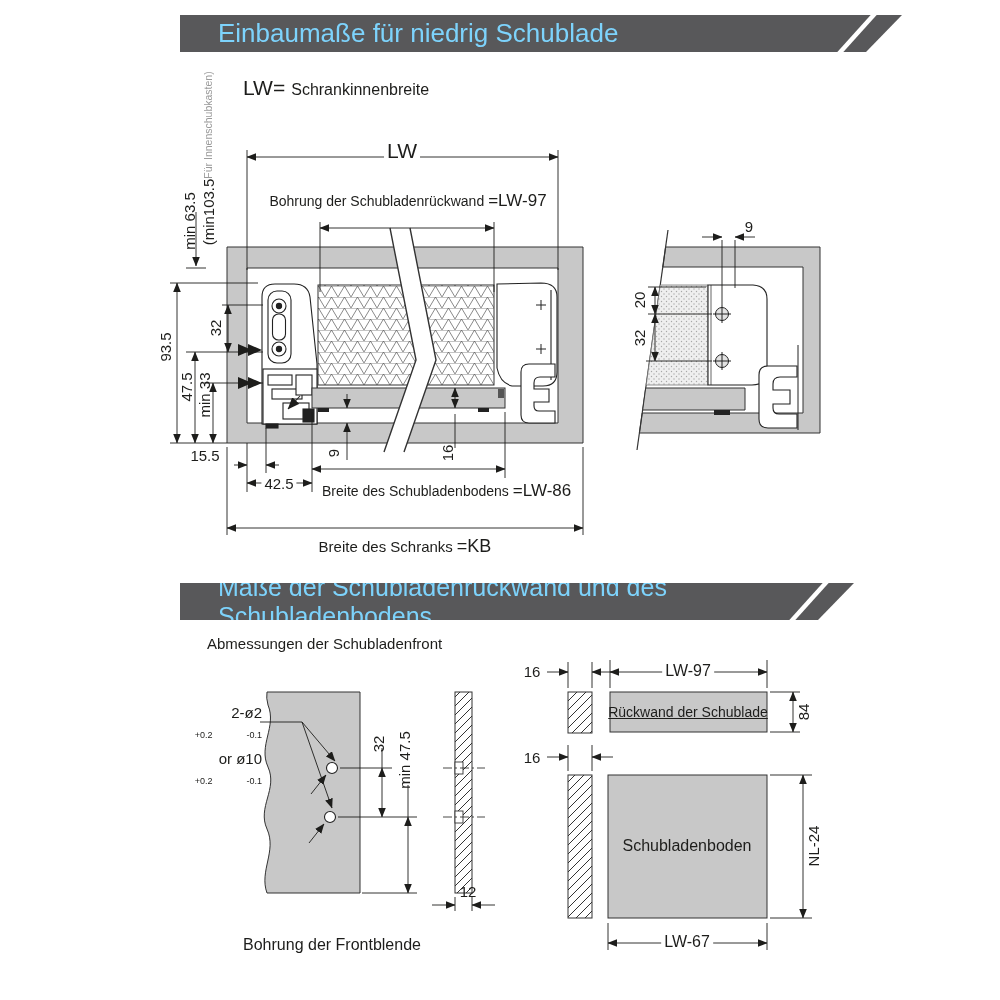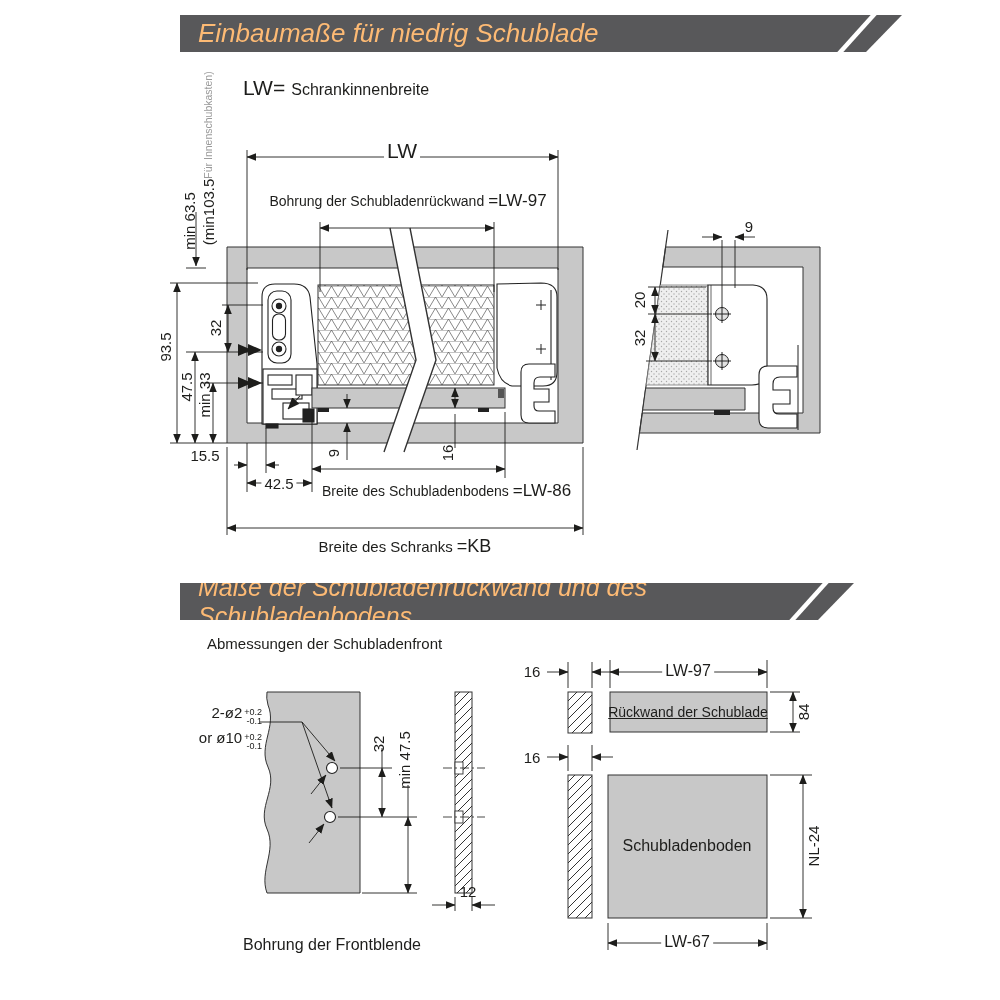--- a/index.html
+++ b/index.html
@@ -1,41 +1,41 @@
 <!DOCTYPE html>
 <html><head>
 <meta charset="utf-8">
 <style>
   html,body{margin:0;padding:0;background:#fff;}
   #page{position:relative;width:1000px;height:1000px;background:#fff;overflow:hidden;
         font-family:"Liberation Sans","DejaVu Sans",sans-serif;color:#1d1d1b;}
   svg{position:absolute;left:0;top:0;}
-  .hdr{position:absolute;left:180px;height:37px;background:#58585a;color:#fdba74;
-       display:flex;align-items:center;padding-left:18px;box-sizing:border-box;
-       clip-path:polygon(0 0,100% 0,calc(100% - 36px) 100%,0 100%);font-style:italic;}
+  .hdr{position:absolute;left:180px;height:37px;background:#58585a;color:#7dd3fc;
+       display:flex;align-items:center;padding-left:38px;box-sizing:border-box;
+       clip-path:polygon(0 0,100% 0,calc(100% - 36px) 100%,0 100%);}
   .hdr .slit{position:absolute;right:42px;top:-2px;bottom:-2px;width:6px;background:#fff;
        transform:skewX(-42deg);}
   .hdr1{top:15px;width:722px;font-size:26px;}
   .hdr2{top:583px;width:674px;font-size:25px;}
   .lbl{position:absolute;white-space:nowrap;}
   .hc{transform:translate(-50%,-50%);} 
   .hl{transform:translate(0,-50%);}    
   .vl{transform:translate(-50%,-50%) rotate(-90deg);} 
   .bg{background:#fff;padding:0 3px;}
   .t15{font-size:15px;} .t14{font-size:14px;} .t16{font-size:16px;}
   .t17{font-size:17px;} .t18{font-size:18px;} .t20{font-size:16px;}
   .t21{font-size:21px;} .t13{font-size:14px;text-decoration:underline;} .t10{font-size:10.5px;color:#9a9a9a;}
   .legend{position:absolute;left:243px;top:76px;display:flex;align-items:baseline;gap:6px;}
   .legend .term{font-size:21px;}
   .legend .def{font-size:16px;}
   .row{display:flex;align-items:baseline;gap:4px;}
   .spec{position:absolute;left:178px;top:701px;width:84px;text-align:right;
         font-size:15px;line-height:23px;}
-  .tol{display:inline-flex;flex-direction:column;font-size:9px;line-height:9px;
-       margin-left:2px;vertical-align:3px;}
+  .tol{display:inline-flex;flex-direction:row;font-size:9px;line-height:9px;
+       margin-left:2px;vertical-align:3px;gap:34px;}
 </style>
 </head>
 <body>
 
 <div id="page">
 
 <svg width="1000" height="1000" viewBox="0 0 1000 1000">
   <defs>
     <marker id="ae" viewBox="0 0 10 8" markerWidth="11" markerHeight="9" refX="9.5" refY="4" orient="auto-start-reverse">
       <path d="M0,0 L10,4 L0,8 Z" fill="#1d1d1b"></path>

